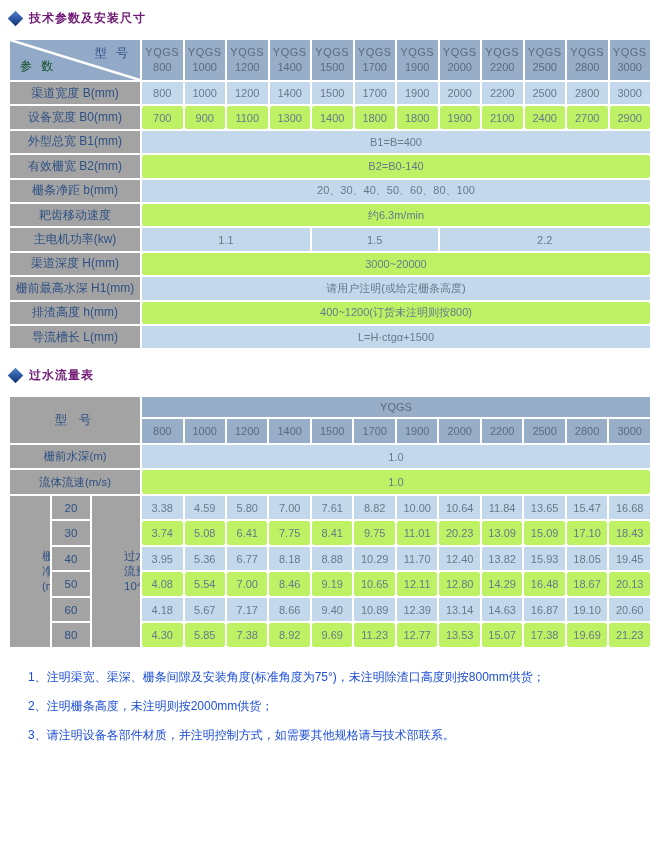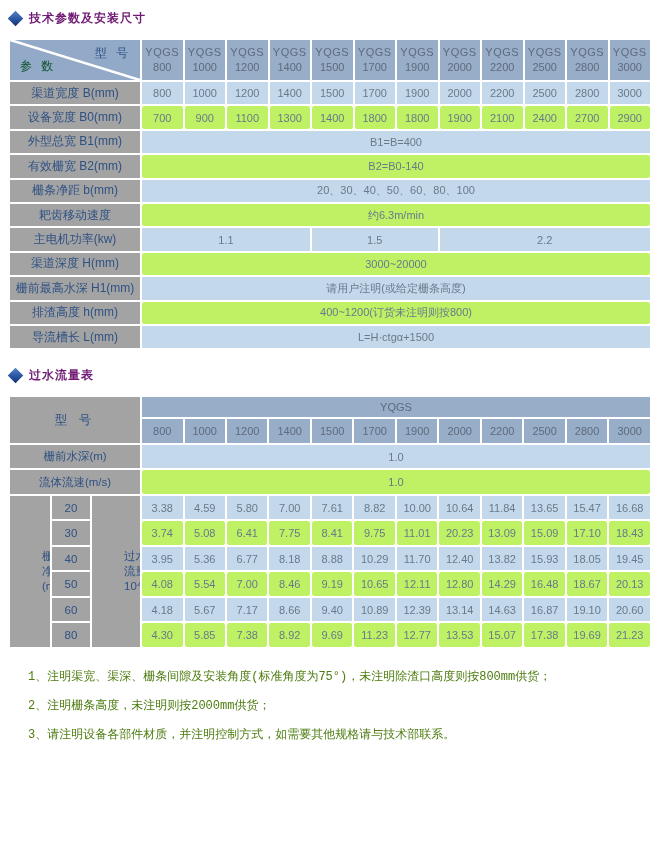--- a/index.html
+++ b/index.html
@@ -32,21 +32,21 @@
   .corner .c-bl { position: absolute; bottom: 5px; left: 10px; color: #14532d; font-size: 12px; letter-spacing: 3px; }
   .corner svg { position: absolute; top: 0; left: 0; width: 100%; height: 100%; }
 
   #t2 td { height: 25.5px; }
   #t2 .corner2 { font-size: 12.5px; letter-spacing: 4px; }
   #t2 .series-cell { height: 22px; }
   .multi div { line-height: 15px; font-size: 11.5px; margin-left: 32px; }
   #t2 tbody .lblc { font-size: 11.5px; }
 
   .notes { margin: 14px 0 0 4px; }
-  .note  { color: #4d7c0f; font-size: 12px; line-height: 29px; padding-left: 16px; font-family: Liberation Mono, monospace; }
+  .note  { color: #1d4ed8; font-size: 12px; line-height: 29px; padding-left: 16px; }
   #sec2-title { margin-top: 17px; }
   #sec3-title { margin-top: 17px; margin-bottom: 4px; }
 </style>
 </head>
 <body>
 
 <div class="page">
 
   <div class="sec-title" id="sec1-title">
     <span class="diamond"></span>

